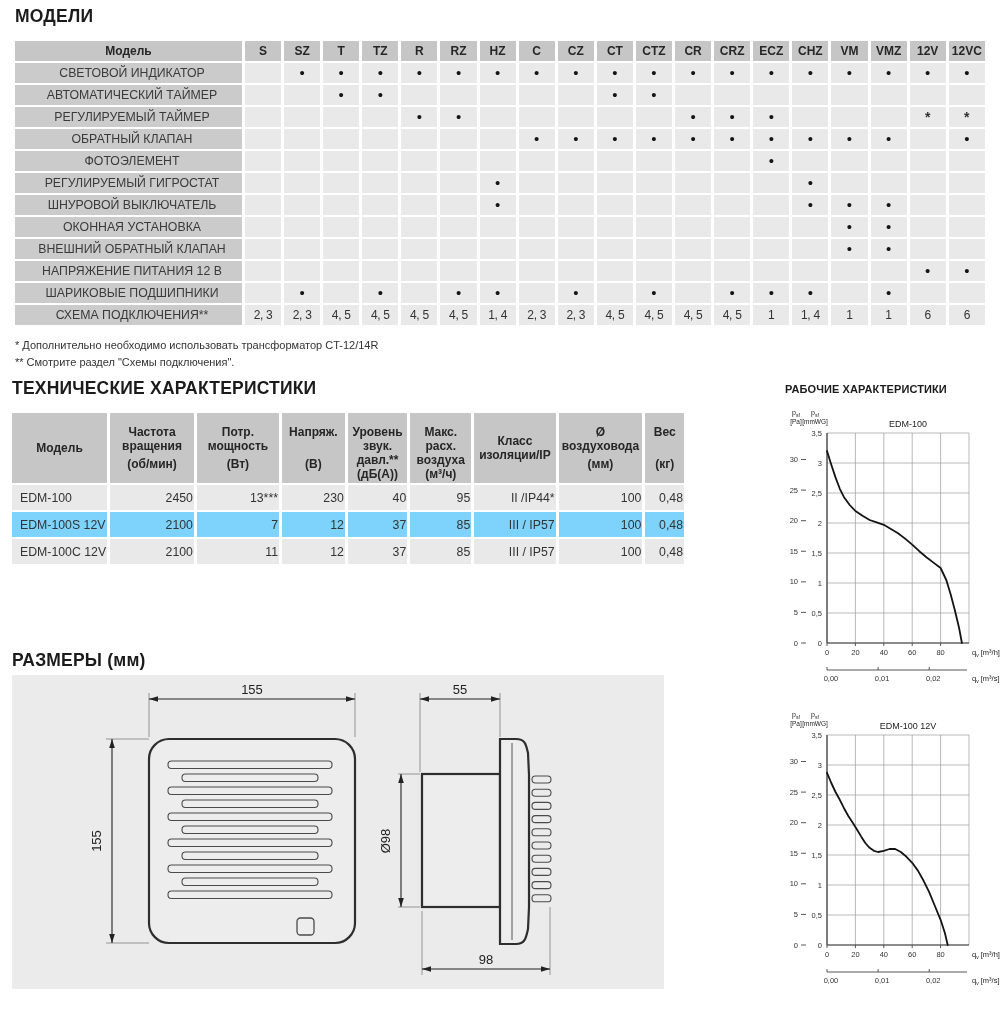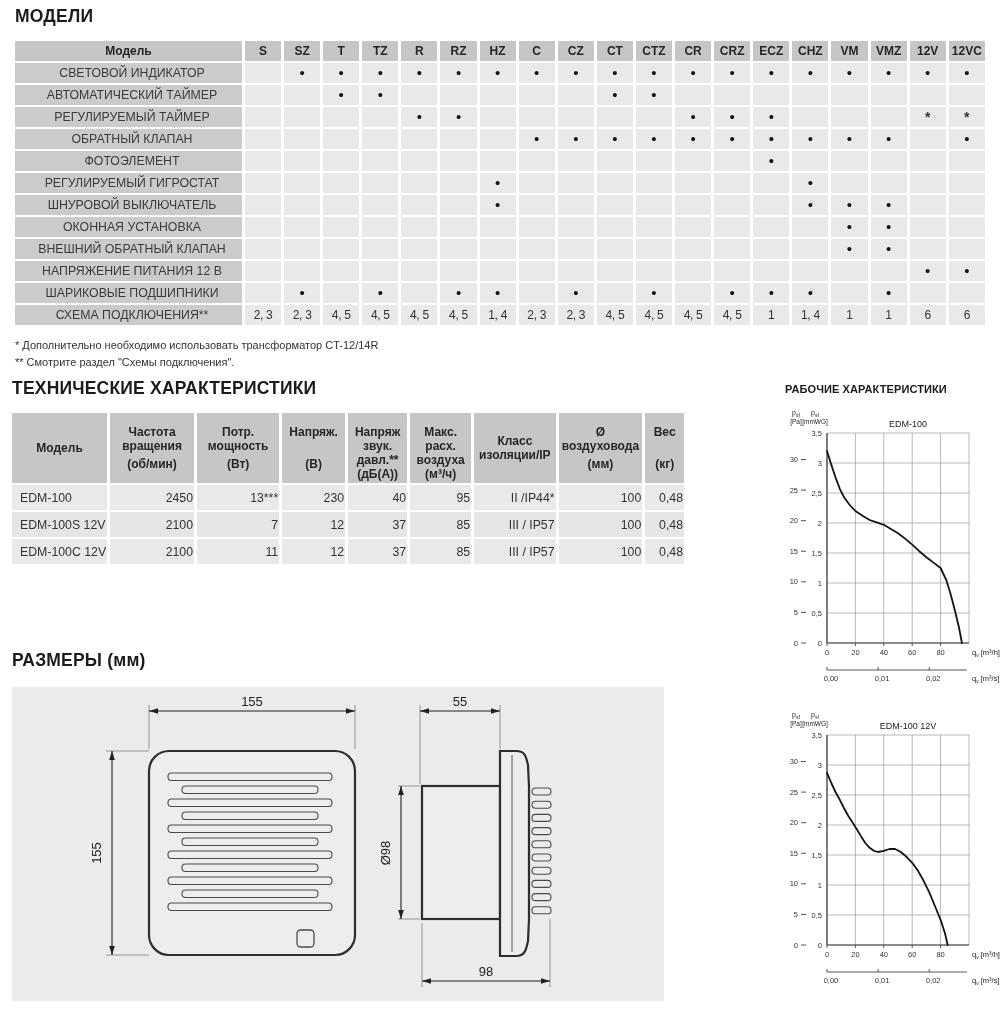--- a/index.html
+++ b/index.html
@@ -20,24 +20,24 @@
   #models-table td.ast{background:#e9e9e9;font-size:14px;font-weight:700;color:#333;}
   #models-table td.val{background:#e9e9e9;font-size:12px;color:#333;letter-spacing:-.3px;}
   .fn{font-size:11px;color:#333;line-height:1.55;margin-top:10px;}
 
   
   #tech-table{border-collapse:separate;border-spacing:3px 2px;margin:12px 0 0 -3px;table-layout:fixed;}
   #tech-table th{background:#c6c6c6;font-size:12px;font-weight:700;color:#262626;padding:0;vertical-align:top;}
   #tech-table .hwrap{display:flex;flex-direction:column;justify-content:space-between;height:70px;padding:12px 2px;box-sizing:border-box;}
   #tech-table .hwrap.center{justify-content:center;}
   #tech-table td{height:23px;text-align:right;font-size:12.3px;background:#e9e9e9;color:#333;}
-  #tech-table tr.alt td{background:#e5e5e5;}
+  #tech-table tr.alt td{background:#7dd3fc;}
   #tech-table td.model{text-align:left;padding-left:8px;white-space:nowrap;}
 
-  .dims-panel{width:652px;height:314px;background:#ebebeb;margin-top:16px;}
+  .dims-panel{width:652px;height:314px;background:#ebebeb;margin-top:4px;}
 
   .charts{position:absolute;left:785px;top:383px;width:215px;}
   .charts h2{font-size:11px;font-weight:700;margin:0 16px 8px 0;color:#1b1b1b;letter-spacing:.1px;}
   svg{display:block;}
   svg text{font-family:"Liberation Sans","DejaVu Sans",sans-serif;}
   .chart2{margin-top:12px;}
 </style>
 </head>
 <body>
 
@@ -399,21 +399,21 @@
               </div>
             </th>
             <th>
               <div class="hwrap">
                 <div>Напряж.</div>
                 <div>(В)</div>
               </div>
             </th>
             <th>
               <div class="hwrap">
-                <div>Напряж звук. давл.**</div>
+                <div>Уровень звук. давл.**</div>
                 <div>(дБ(А))</div>
               </div>
             </th>
             <th>
               <div class="hwrap">
                 <div>Макс. расх. воздуха</div>
                 <div>(м³/ч)</div>
               </div>
             </th>
             <th>

